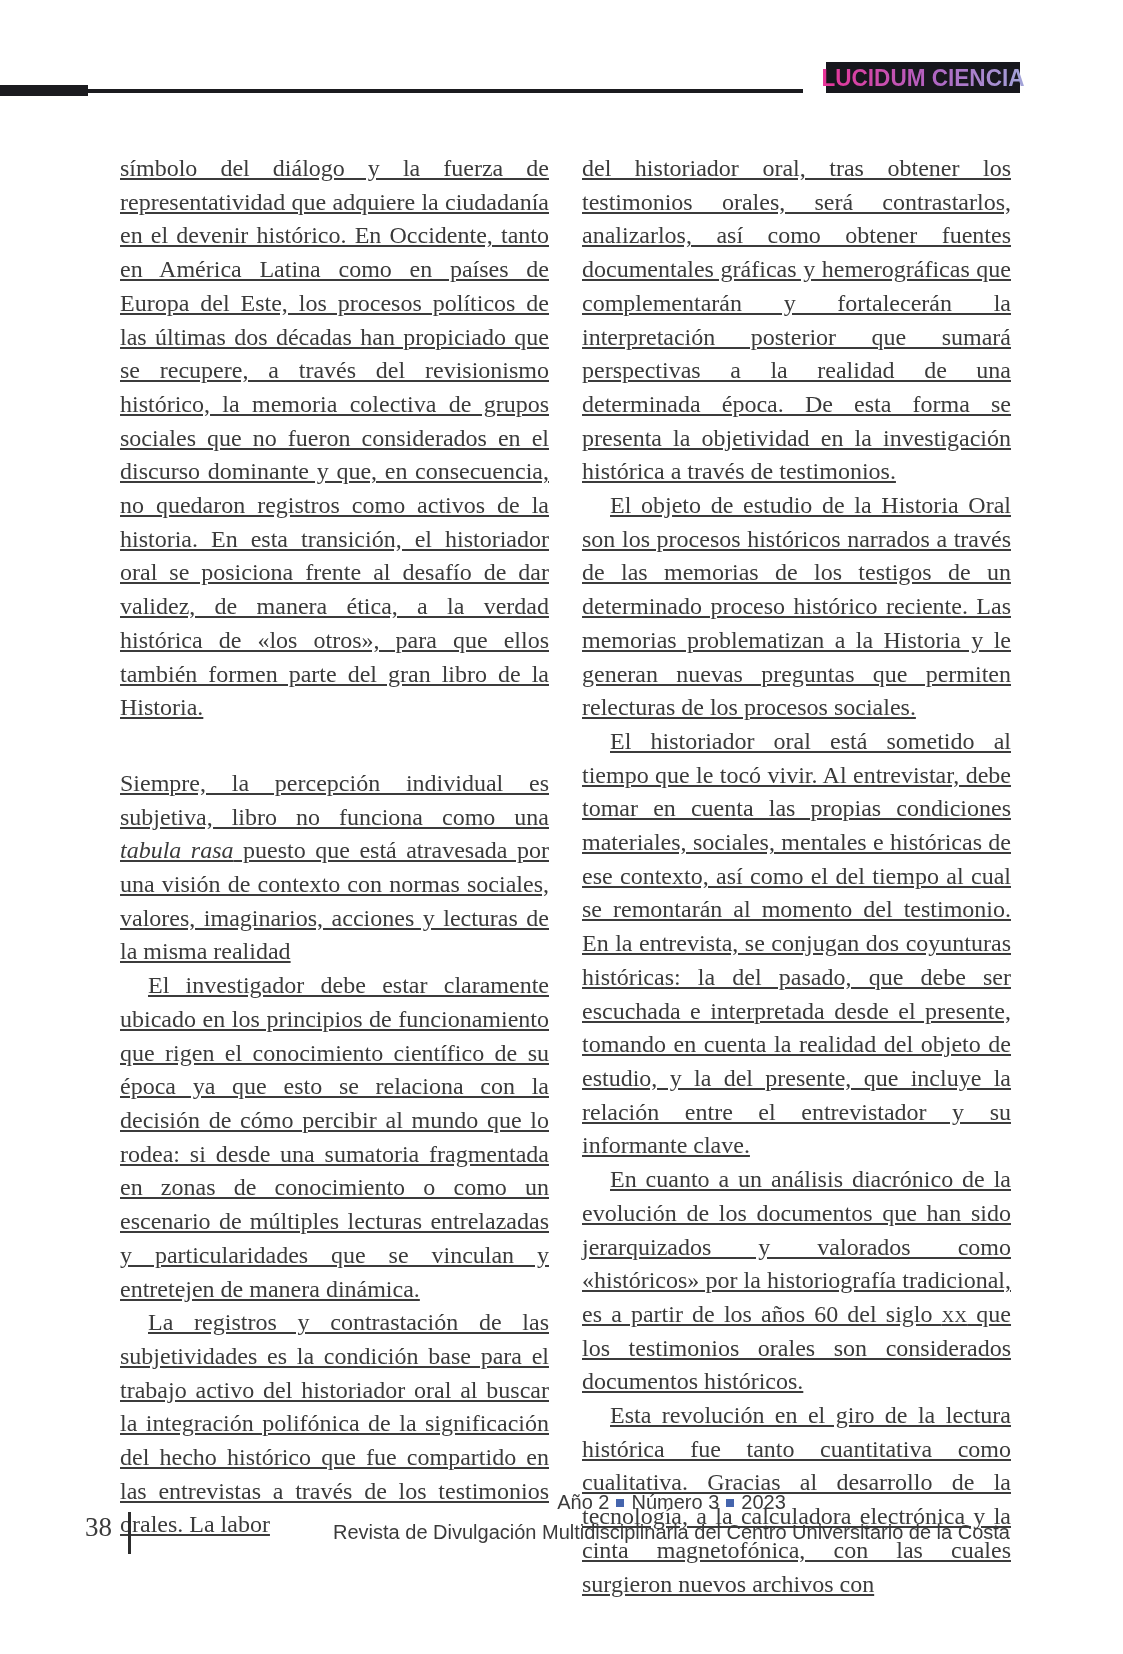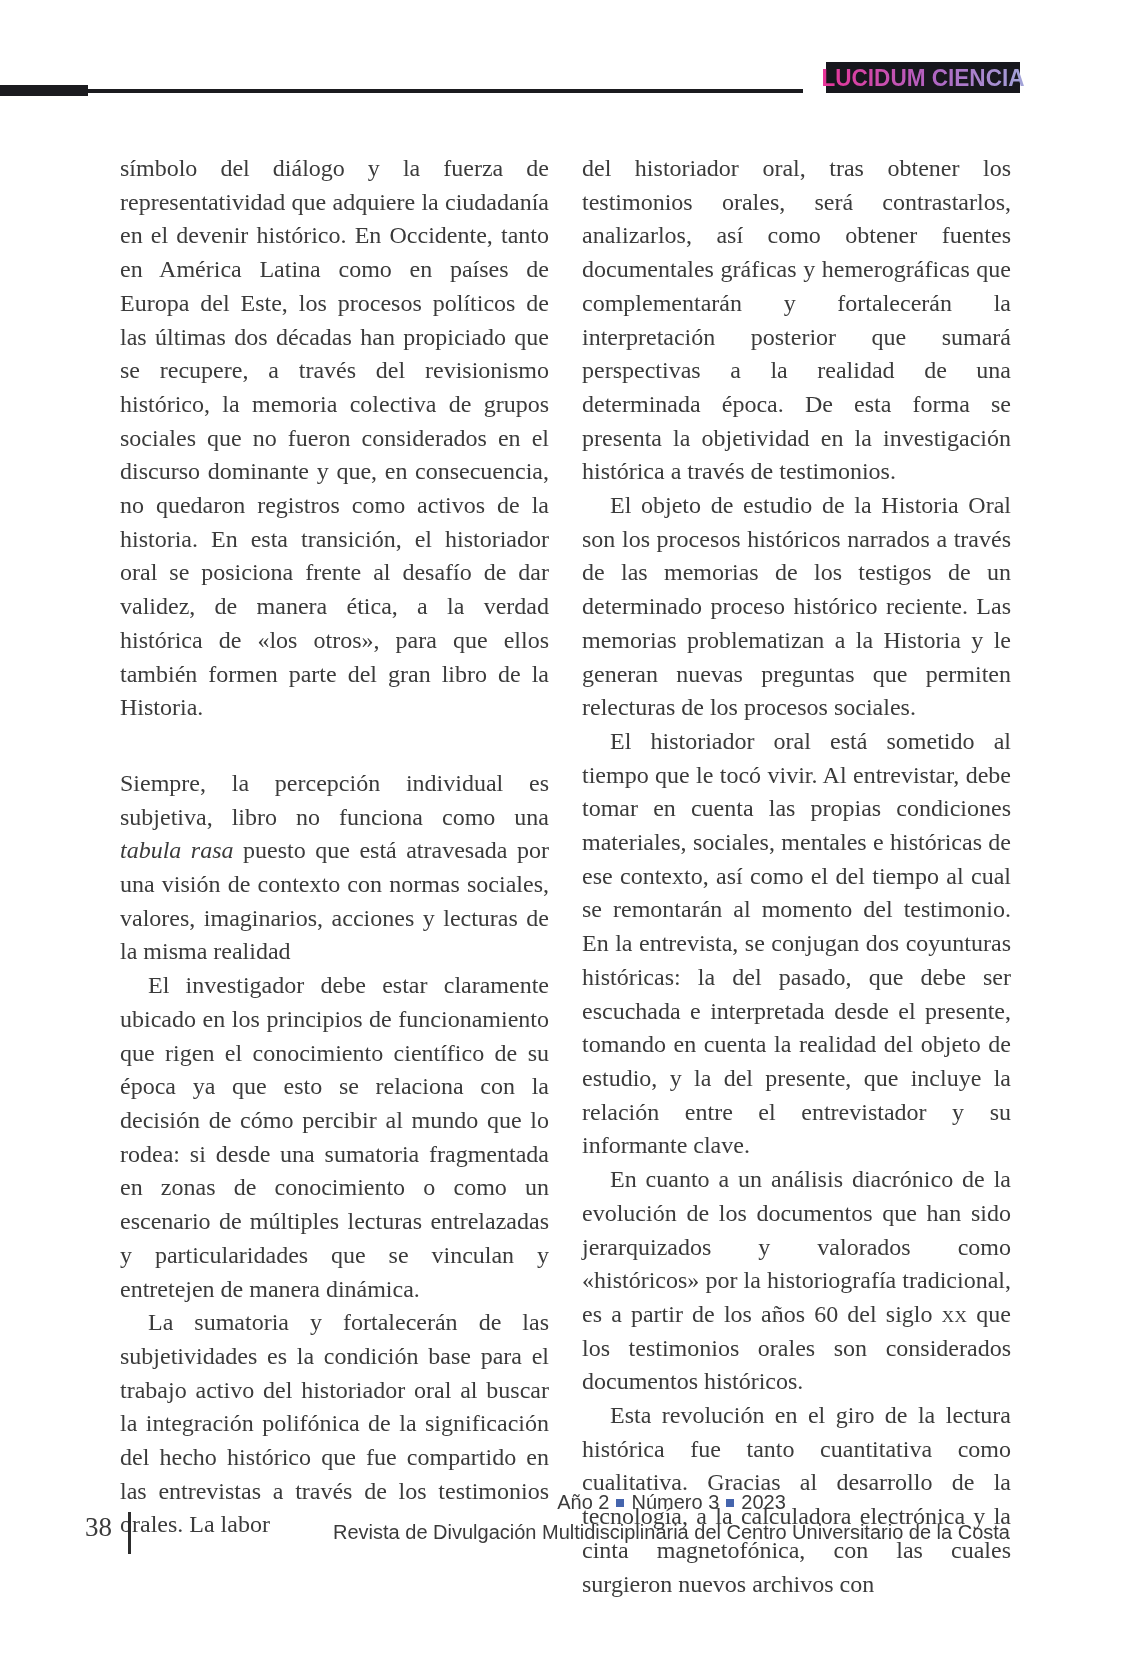--- a/index.html
+++ b/index.html
@@ -41,21 +41,21 @@
     -webkit-text-fill-color: transparent; color: transparent;
     white-space: nowrap;
   }
 
   
   .columns {
     position: absolute; left: 120px; top: 152px;
     width: 891px;
     display: flex; gap: 33px;
   }
-  .col { width: 429px; }
+  .col { width: 429px; text-decoration: underline; }
   .col p {
     margin: 0;
     font-size: 24px;
     line-height: 33.7px;
     text-align: justify;
     color: var(--ink, #3b3b3b);
   }
   .col p.indent { text-indent: 28px; }
   .col .italic { font-style: italic; }
   .col .sc { font-variant: small-caps; letter-spacing: 0.5px; }
@@ -111,21 +111,21 @@
     <span class="brand-text">LUCIDUM CIENCIA</span>
   </div>
 
   <main class="columns">
     <div class="col" id="col-left">
         <p class=""><span>símbolo del diálogo y la fuerza de representatividad que adquiere la ciudadanía en el devenir histórico. En Occidente, tanto en América Latina como en países de Europa del Este, los procesos políticos de las últimas dos décadas han propiciado que se recupere, a través del revisionismo histórico, la memoria colectiva de grupos sociales que no fueron considerados en el discurso dominante y que, en consecuencia, no quedaron registros como activos de la historia. En esta transición, el historiador oral se posiciona frente al desafío de dar validez, de manera ética, a la verdad histórica de «los otros», para que ellos también formen parte del gran libro de la Historia.</span></p>
         <div class="section-heading">
         </div>
         <p class=""><span>Siempre, la percepción individual es subjetiva, libro no funciona como una </span><span class="italic">tabula rasa</span><span> puesto que está atravesada por una visión de contexto con normas sociales, valores, imaginarios, acciones y lecturas de la misma realidad</span></p>
         <p class="indent"><span>El investigador debe estar claramente ubicado en los principios de funcionamiento que rigen el conocimiento científico de su época ya que esto se relaciona con la decisión de cómo percibir al mundo que lo rodea: si desde una sumatoria fragmentada en zonas de conocimiento o como un escenario de múltiples lecturas entrelazadas y particularidades que se vinculan y entretejen de manera dinámica.</span></p>
-        <p class="indent"><span>La sumatoria y fortalecerán de las subjetividades es la condición base para el trabajo activo del historiador oral al buscar la integración polifónica de la significación del hecho histórico que fue compartido en las entrevistas a través de los testimonios orales. La labor</span></p>
+        <p class="indent"><span>La registros y contrastación de las subjetividades es la condición base para el trabajo activo del historiador oral al buscar la integración polifónica de la significación del hecho histórico que fue compartido en las entrevistas a través de los testimonios orales. La labor</span></p>
       </div>
     <div class="col" id="col-right">
         <p class=""><span>del historiador oral, tras obtener los testimonios orales, será contrastarlos, analizarlos, así como obtener fuentes documentales gráficas y hemerográficas que complementarán y fortalecerán la interpretación posterior que sumará perspectivas a la realidad de una determinada época. De esta forma se presenta la objetividad en la investigación histórica a través de testimonios.</span></p>
         <p class="indent"><span>El objeto de estudio de la Historia Oral son los procesos históricos narrados a través de las memorias de los testigos de un determinado proceso histórico reciente. Las memorias problematizan a la Historia y le generan nuevas preguntas que permiten relecturas de los procesos sociales.</span></p>
         <p class="indent"><span>El historiador oral está sometido al tiempo que le tocó vivir. Al entrevistar, debe tomar en cuenta las propias condiciones materiales, sociales, mentales e históricas de ese contexto, así como el del tiempo al cual se remontarán al momento del testimonio. En la entrevista, se conjugan dos coyunturas históricas: la del pasado, que debe ser escuchada e interpretada desde el presente, tomando en cuenta la realidad del objeto de estudio, y la del presente, que incluye la relación entre el entrevistador y su informante clave.</span></p>
         <p class="indent"><span>En cuanto a un análisis diacrónico de la evolución de los documentos que han sido jerarquizados y valorados como «históricos» por la historiografía tradicional, es a partir de los años 60 del siglo </span><span class="sc">xx</span><span> que los testimonios orales son considerados documentos históricos.</span></p>
         <p class="indent"><span>Esta revolución en el giro de la lectura histórica fue tanto cuantitativa como cualitativa. Gracias al desarrollo de la tecnología, a la calculadora electrónica y la cinta magnetofónica, con las cuales surgieron nuevos archivos con</span></p>
       </div>
   </main>
 

